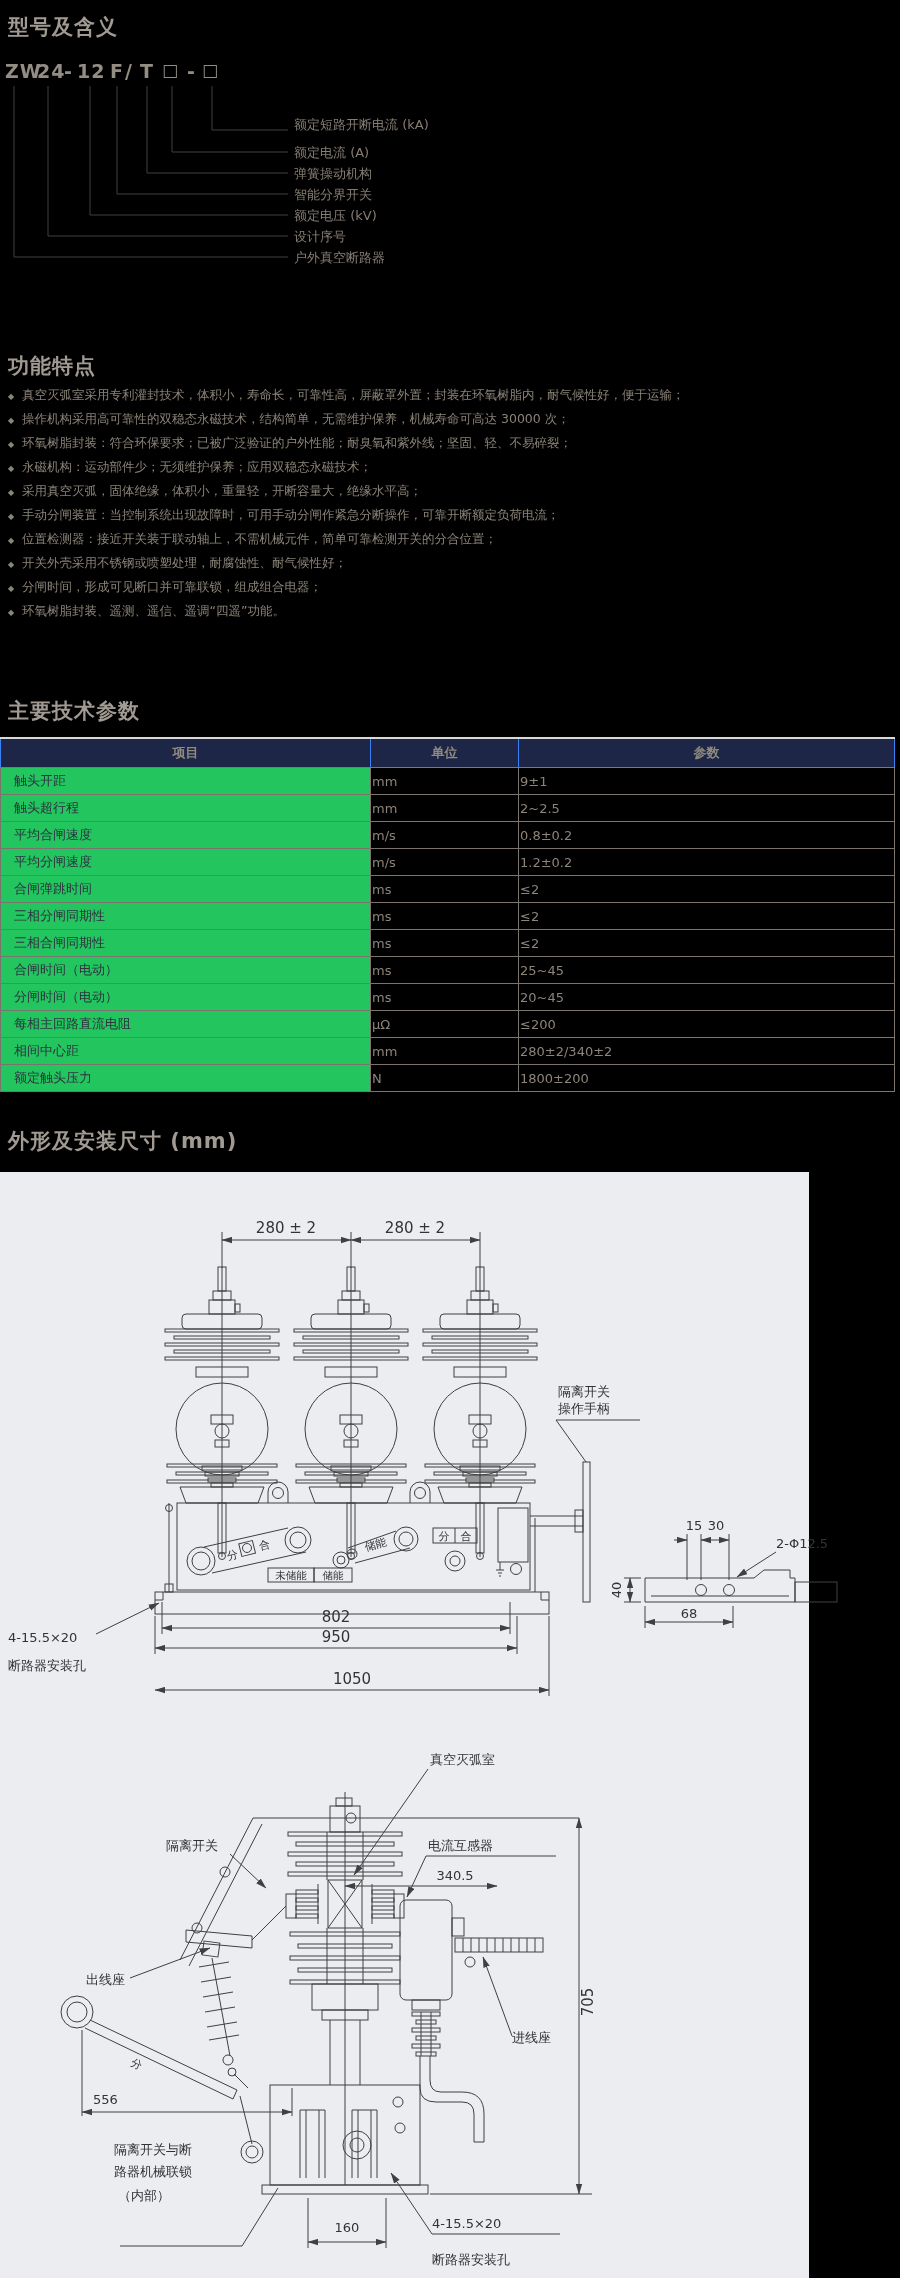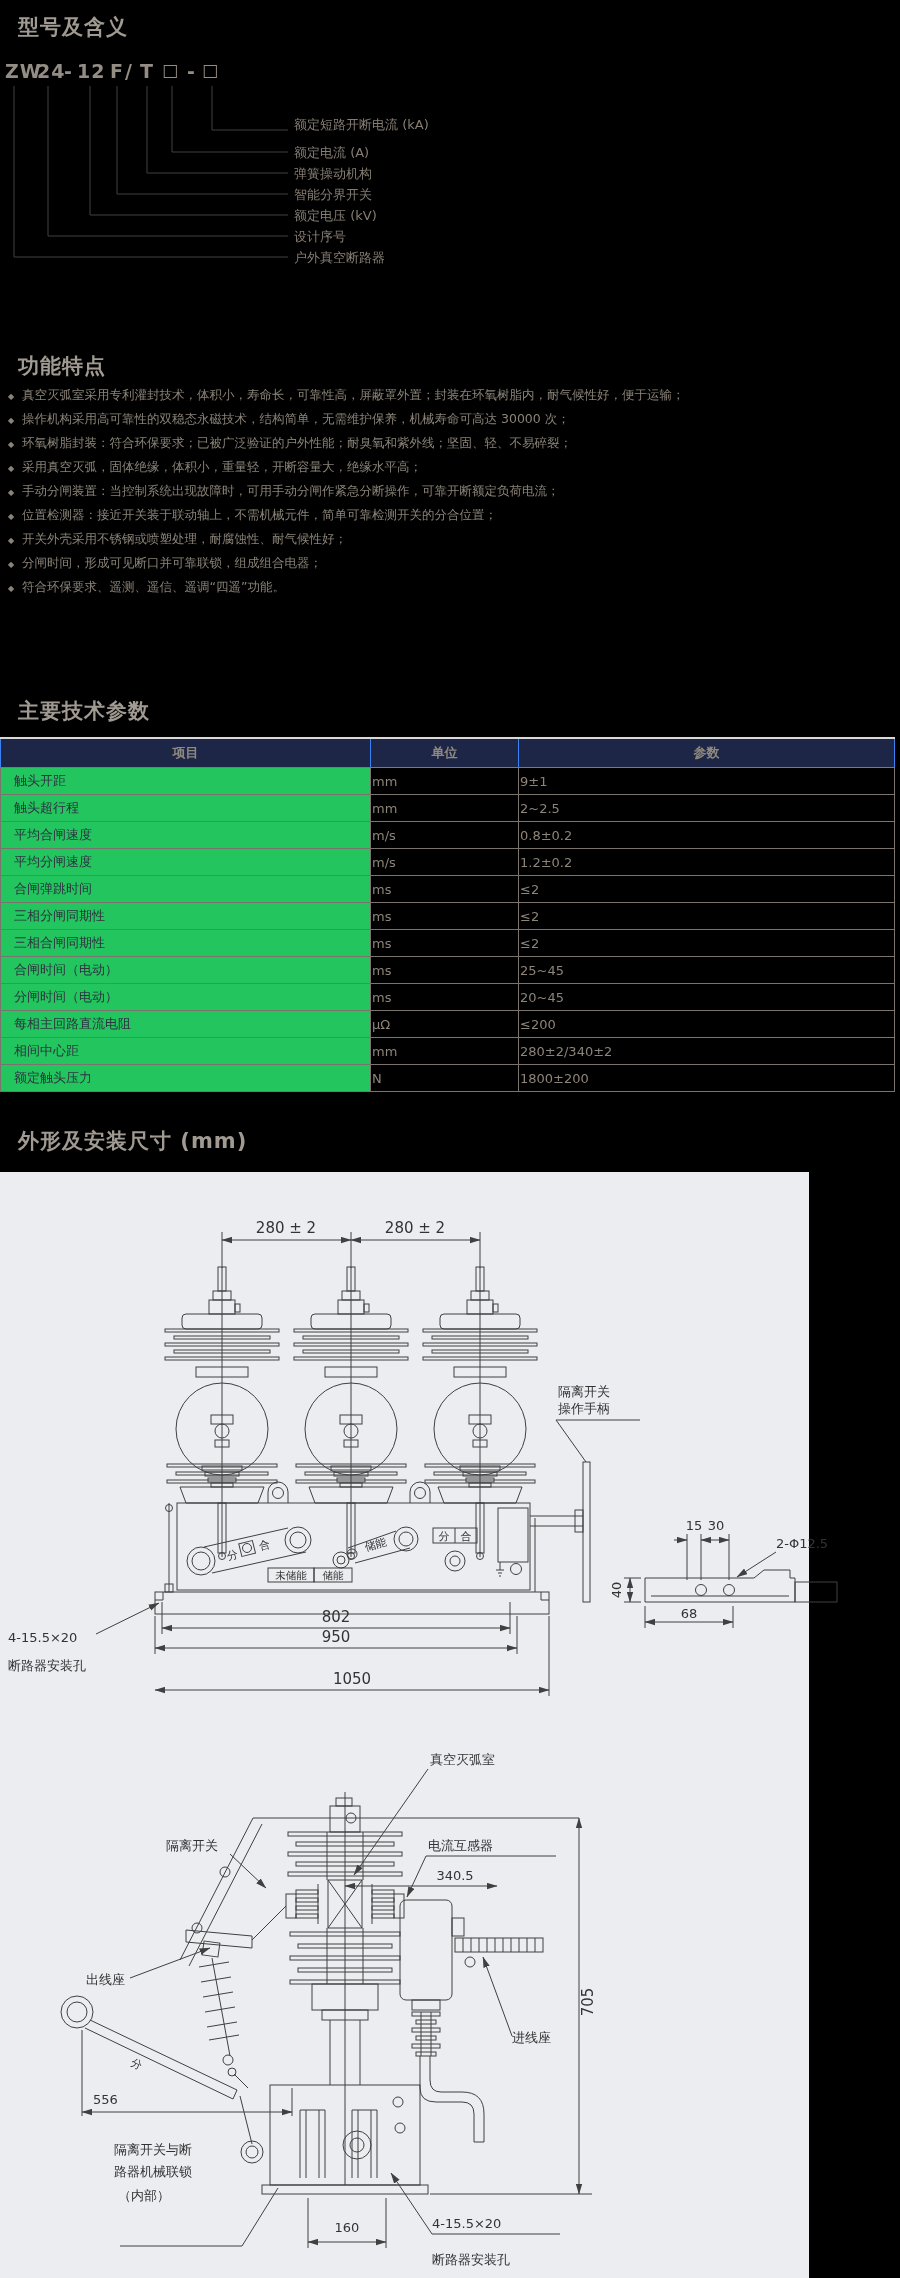--- a/index.html
+++ b/index.html
@@ -1,18 +1,18 @@
 <!DOCTYPE html>
 <html><head>
 <meta charset="utf-8">
 <style>
   html,body{margin:0;padding:0;background:#000;}
   .page{position:relative;width:900px;height:2278px;background:#000;overflow:hidden;
         font-family:"DejaVu Sans",sans-serif;}
-  .sec-title{position:absolute;left:8px;font-size:21px;font-weight:bold;color:#a09a92;letter-spacing:1px;margin-left:10px;}
+  .sec-title{position:absolute;left:8px;font-size:21px;font-weight:bold;color:#a09a92;letter-spacing:1px;}
   
   .model-part{position:absolute;top:60px;font-size:19px;font-weight:bold;color:#948d84;letter-spacing:1px;}
   .tree-label{position:absolute;left:294px;font-size:13px;color:#867e74;white-space:nowrap;}
   
   .features-list{position:absolute;left:8px;top:388px;margin:0;padding:0;list-style:none;width:860px;}
   .features-list li{position:relative;margin:0 0 11px 0;padding-left:14px;font-size:12.5px;color:#8a8378;line-height:13px;white-space:nowrap;}
   .features-list li::before{content:"◆";position:absolute;left:0;top:2px;font-size:8px;color:#8a8378;}
   
   .param-table{position:absolute;left:0;top:737px;width:894px;border-collapse:collapse;table-layout:fixed;
                border-top:2px solid #d9d9d9;font-size:13px;}
@@ -64,26 +64,27 @@
   <div class="tree-label" style="top:186px;">智能分界开关</div>
   <div class="tree-label" style="top:207px;">额定电压 (kV)</div>
   <div class="tree-label" style="top:228px;">设计序号</div>
   <div class="tree-label" style="top:249px;">户外真空断路器</div>
 
   <div class="sec-title" style="top:352px;">功能特点</div>
   <ul class="features-list">
       <li>真空灭弧室采用专利灌封技术，体积小，寿命长，可靠性高，屏蔽罩外置；封装在环氧树脂内，耐气候性好，便于运输；</li>
       <li>操作机构采用高可靠性的双稳态永磁技术，结构简单，无需维护保养，机械寿命可高达 30000 次；</li>
       <li>环氧树脂封装：符合环保要求；已被广泛验证的户外性能；耐臭氧和紫外线；坚固、轻、不易碎裂；</li>
+      <li>永磁机构：运动部件少；无须维护保养；应用双稳态永磁技术；</li>
       <li>采用真空灭弧，固体绝缘，体积小，重量轻，开断容量大，绝缘水平高；</li>
       <li>手动分闸装置：当控制系统出现故障时，可用手动分闸作紧急分断操作，可靠开断额定负荷电流；</li>
       <li>位置检测器：接近开关装于联动轴上，不需机械元件，简单可靠检测开关的分合位置；</li>
       <li>开关外壳采用不锈钢或喷塑处理，耐腐蚀性、耐气候性好；</li>
       <li>分闸时间，形成可见断口并可靠联锁，组成组合电器；</li>
-      <li>符合环保要求、遥测、遥信、遥调“四遥”功能。</li>
+      <li>环氧树脂封装、遥测、遥信、遥调“四遥”功能。</li>
     </ul>
 
   <div class="sec-title" style="top:697px;">主要技术参数</div>
   <table class="param-table">
     <colgroup>
         <col style="width:370px">
         <col style="width:148px">
         <col style="width:376px">
       </colgroup>
     <thead>

